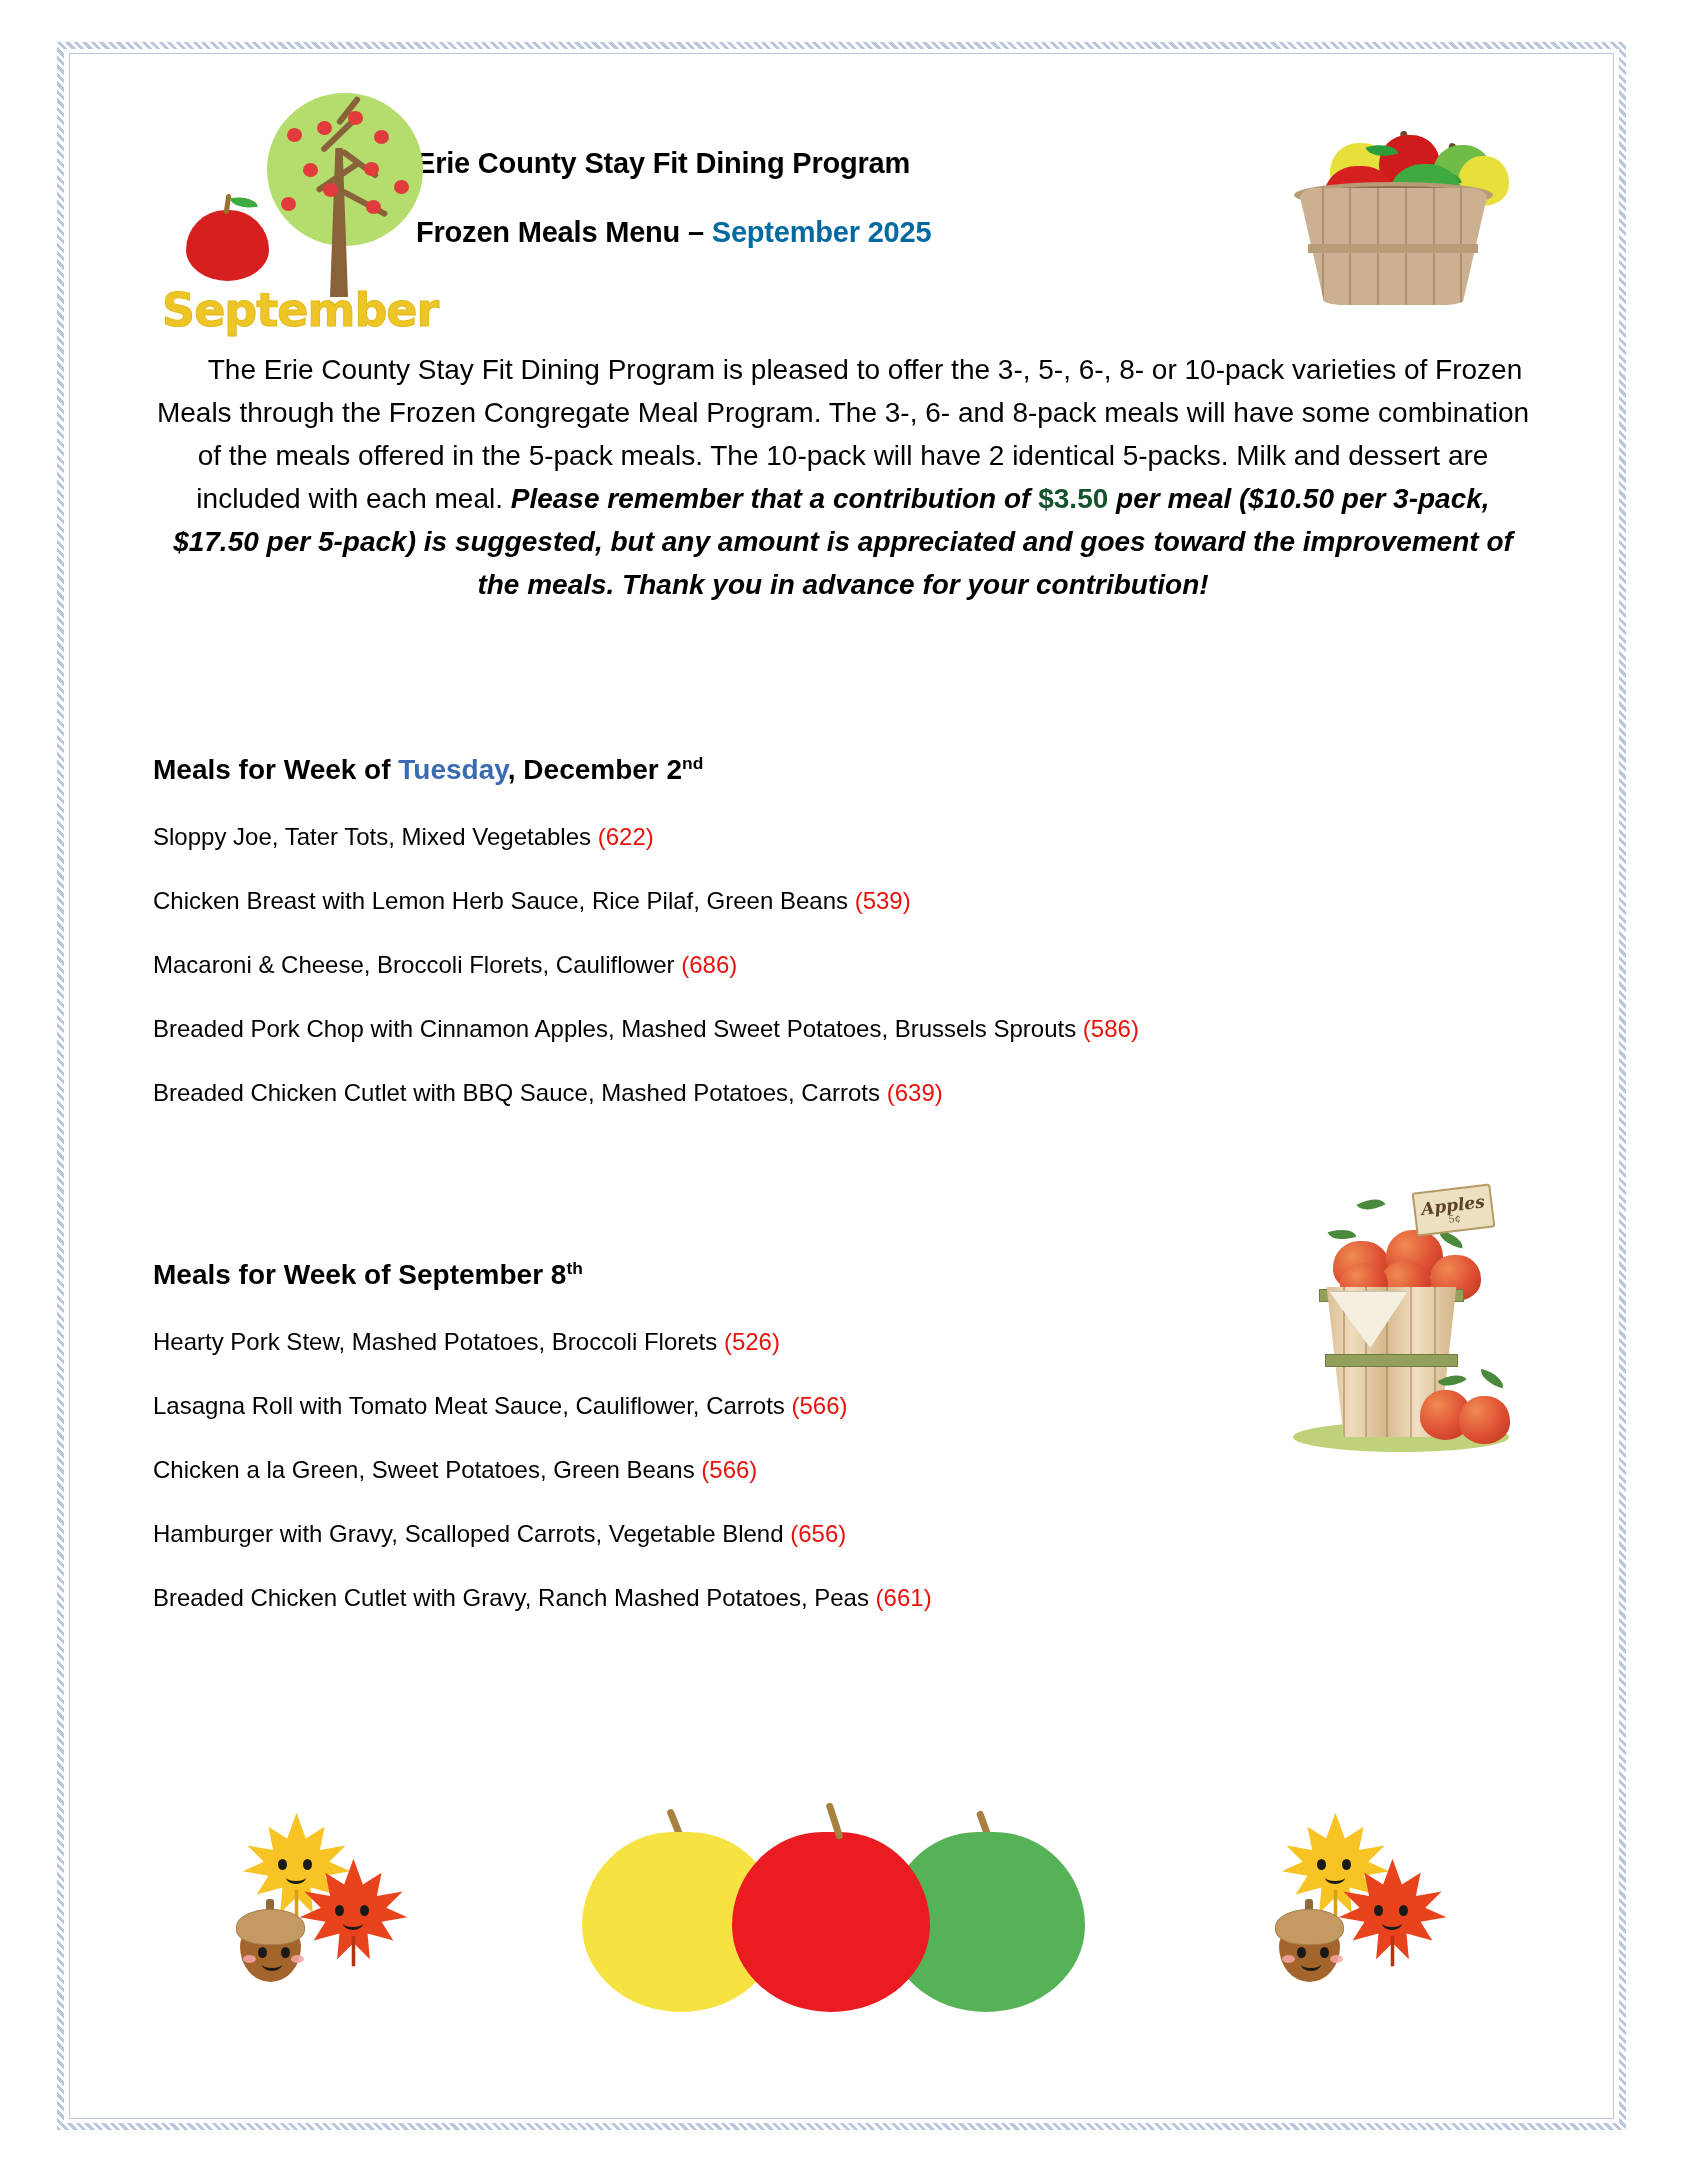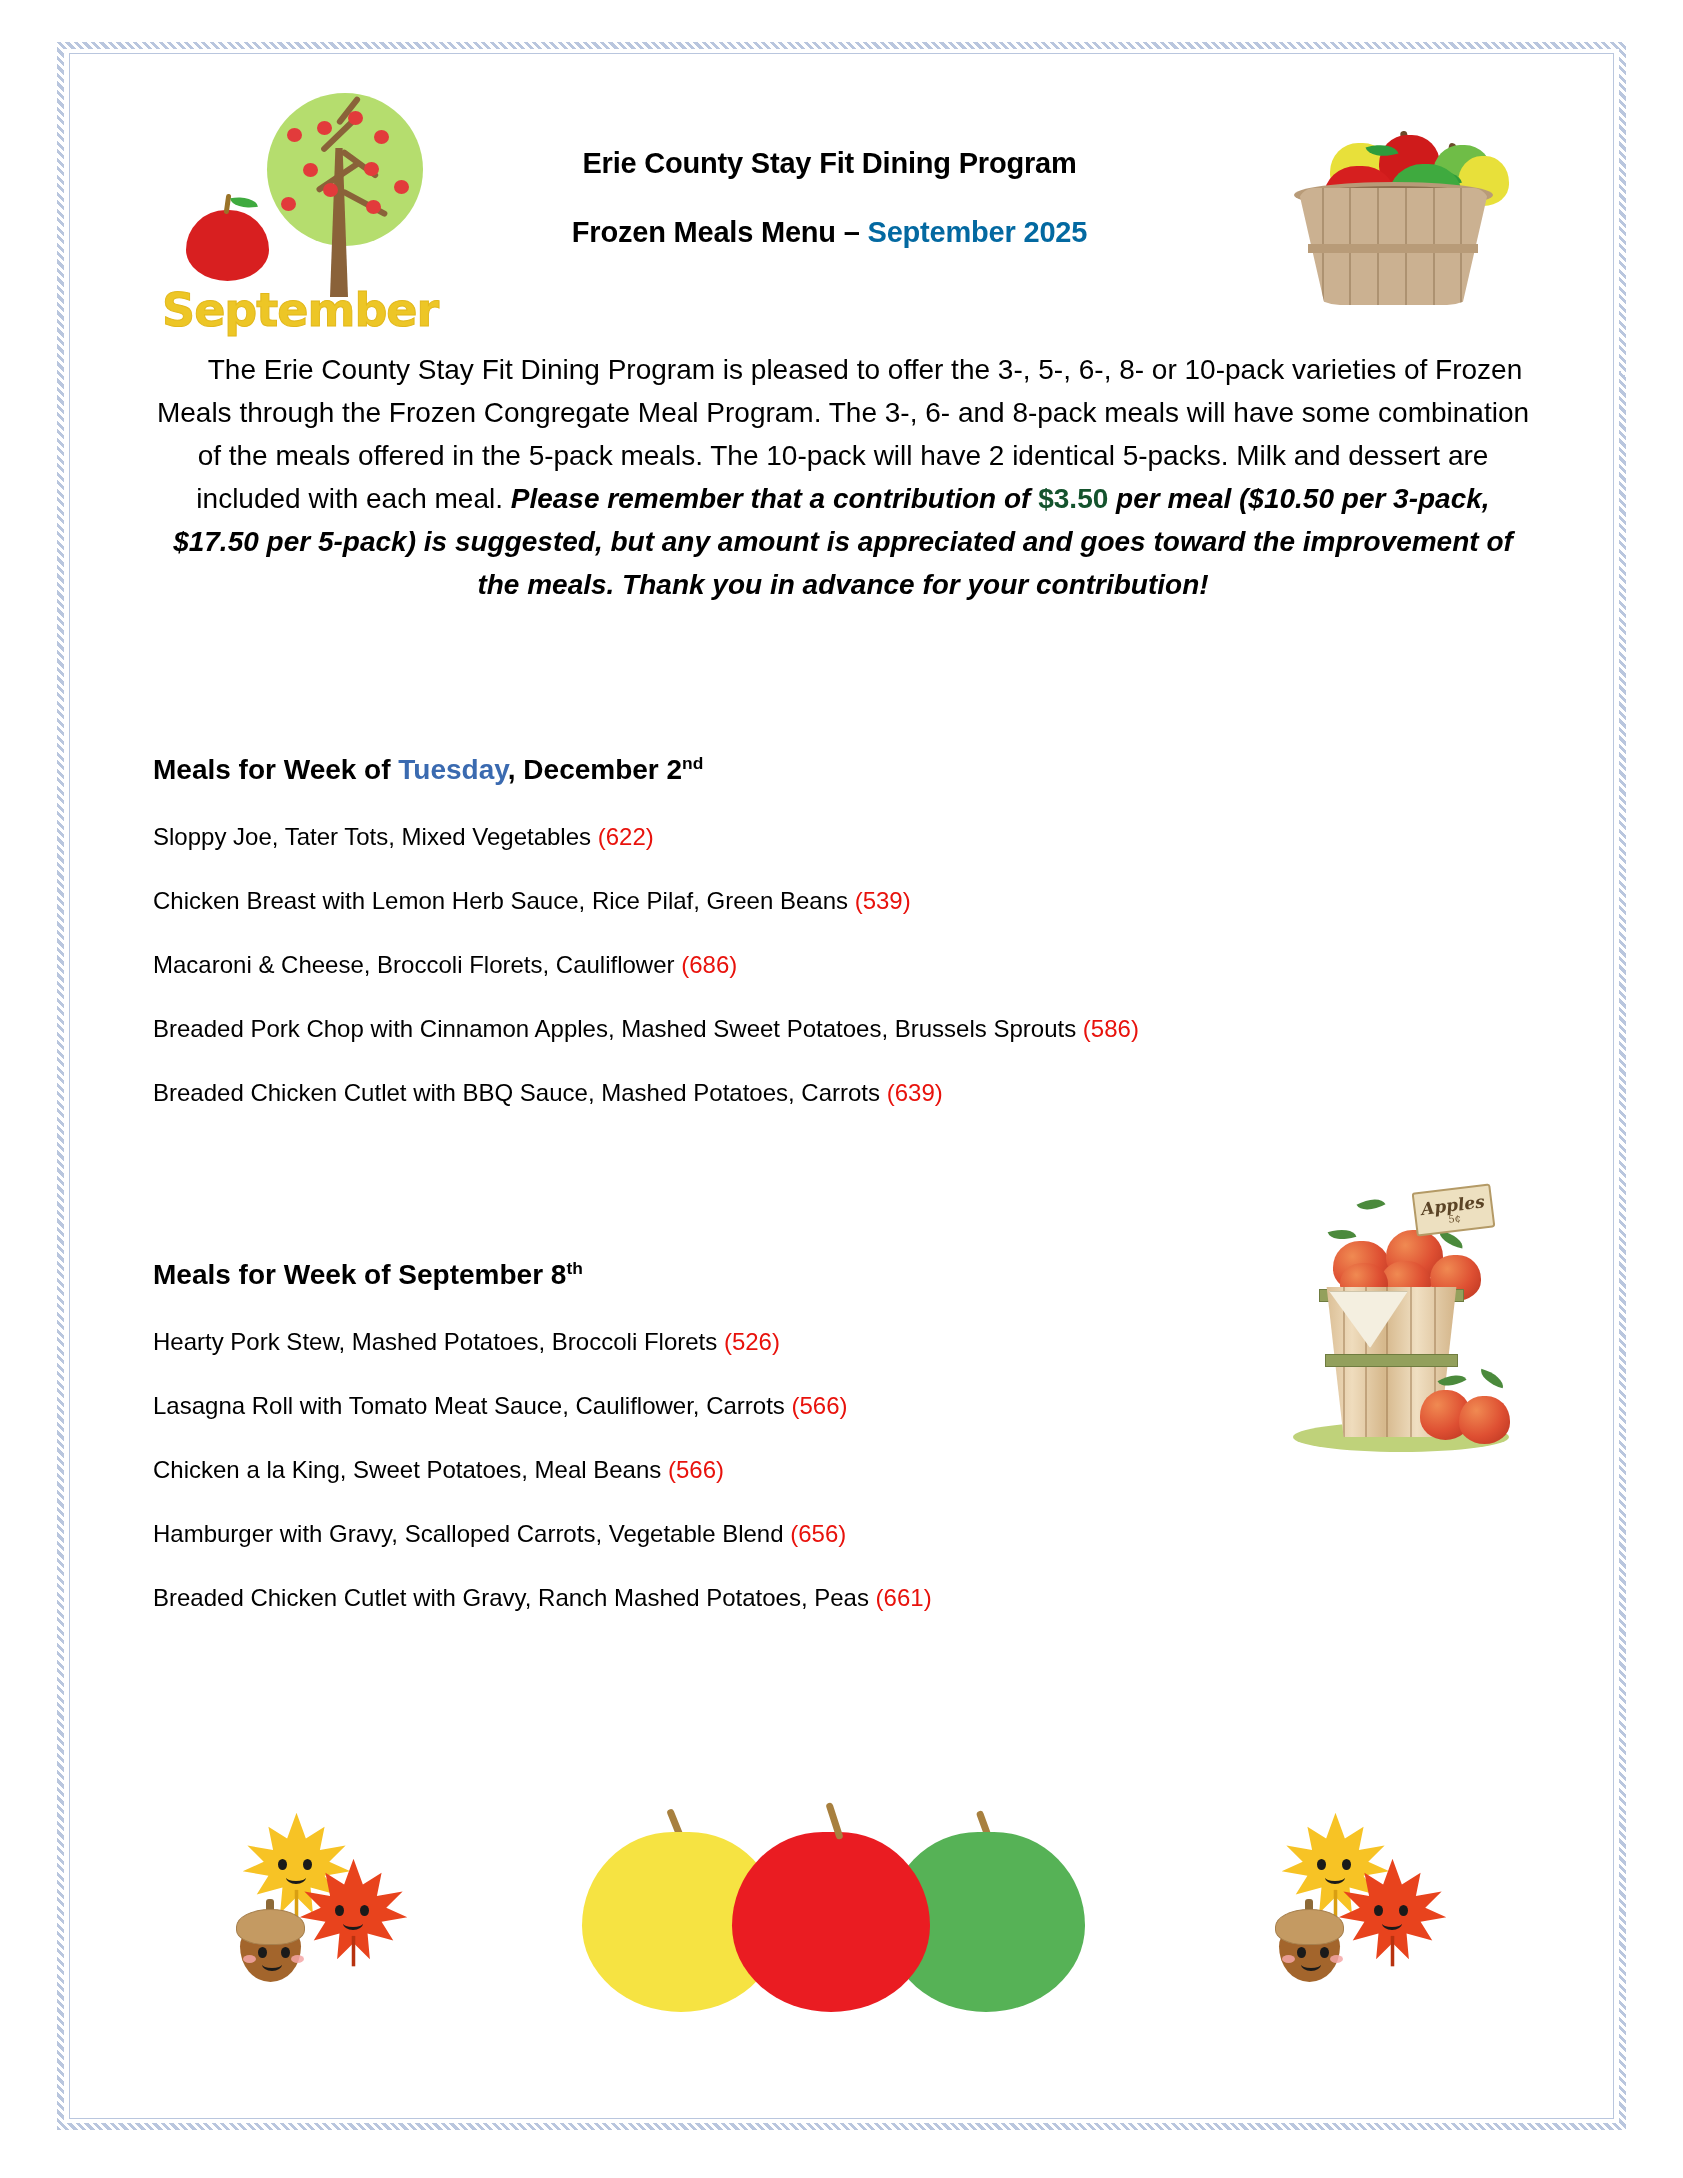--- a/index.html
+++ b/index.html
@@ -43,24 +43,24 @@
   .content {
     position: absolute;
     left: 0; top: 0;
     width: 1683px;
     height: 2178px;
   }
 
   
   .header-titles {
     position: absolute;
-    left: 404px;
+    left: 416px;
     top: 147px;
     width: 851px;
-    text-align: center;
+    text-align: left;
   }
   .title-line1 {
     font-weight: bold;
     font-size: 29px;
     letter-spacing: -0.2px;
     color: #000000;
     white-space: nowrap;
   }
   .title-line2 {
     margin-top: 36px;
@@ -396,21 +396,21 @@
     </div>
 
     <div class="meal-list" id="week2-list">
       <div class="meal-line">
         <span>Hearty Pork Stew, Mashed Potatoes, Broccoli Florets </span><span class="cal">(526)</span>
       </div>
       <div class="meal-line">
         <span>Lasagna Roll with Tomato Meat Sauce, Cauliflower, Carrots </span><span class="cal">(566)</span>
       </div>
       <div class="meal-line">
-        <span>Chicken a la King, Sweet Potatoes, Meal Beans </span><span class="cal">(566)</span>
+        <span>Chicken a la Green, Sweet Potatoes, Green Beans </span><span class="cal">(566)</span>
       </div>
       <div class="meal-line">
         <span>Hamburger with Gravy, Scalloped Carrots, Vegetable Blend </span><span class="cal">(656)</span>
       </div>
       <div class="meal-line">
         <span>Breaded Chicken Cutlet with Gravy, Ranch Mashed Potatoes, Peas </span><span class="cal">(661)</span>
       </div>
     </div>
 
     <div class="art" id="tree-art">

